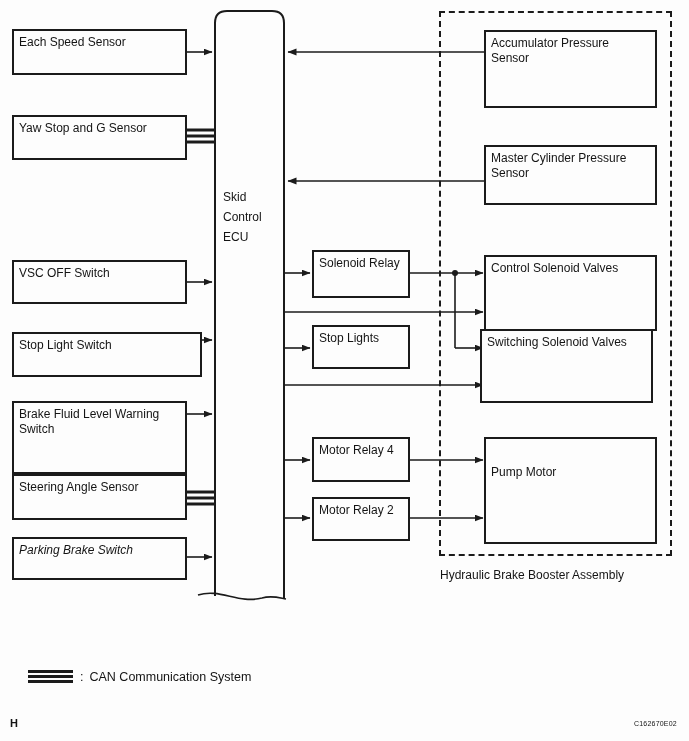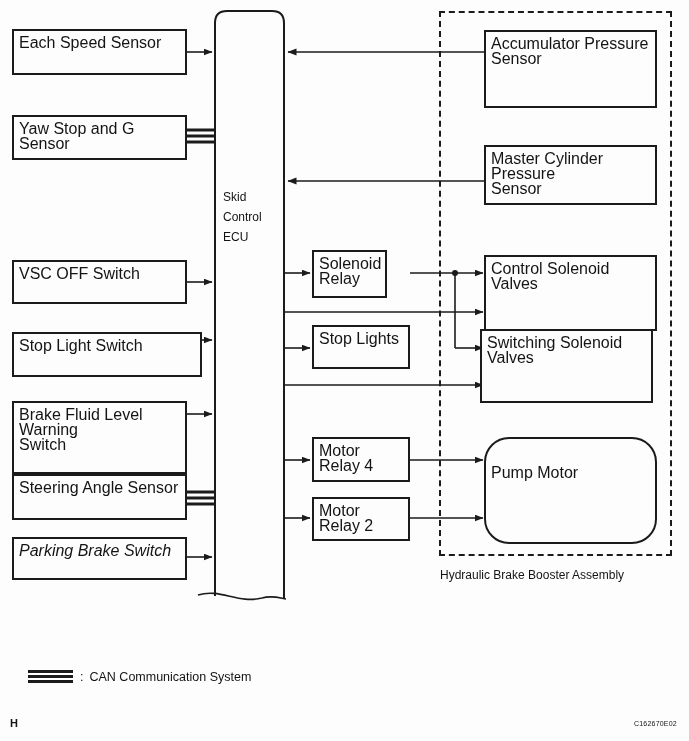--- a/index.html
+++ b/index.html
@@ -15,21 +15,21 @@
   .lines-layer {
     position: absolute;
     left: 0; top: 0;
     width: 689px; height: 741px;
   }
   .box {
     position: absolute;
     box-sizing: border-box;
     border: 2px solid #1b1b1b;
     background: #fdfdfd;
-    font-size: 16px;
+    font-size: 12px;
     line-height: 15px;
     padding: 4px 5px;
     white-space: pre-line;
   }
   .box.pad-big { padding-top: 26px; }
   .dashed-assembly {
     position: absolute;
     box-sizing: border-box;
     border: 2px dashed #1b1b1b;
     background: transparent;
@@ -123,32 +123,32 @@
   <div class="box" style="left:12px; top:332px; width:190px; height:45px;">Stop Light Switch</div>
   <div class="box" style="left:12px; top:381px; width:175px; height:73px;margin-top:20px;">Brake Fluid Level Warning
 Switch</div>
   <div class="box" style="left:12px; top:474px; width:175px; height:46px;">Steering Angle Sensor</div>
   <div class="box" style="left:12px; top:537px; width:175px; height:43px;font-style:italic;">Parking Brake Switch</div>
 
   <div class="ecu-label" style="left:223px; top:187px; width:58px;">Skid
 Control
 ECU</div>
 
-  <div class="box" style="left:312px; top:250px; width:75px; height:48px;">Solenoid Relay</div>
+  <div class="box" style="left:312px; top:250px; width:98px; height:48px;">Solenoid Relay</div>
   <div class="box" style="left:312px; top:325px; width:98px; height:44px;">Stop Lights</div>
   <div class="box" style="left:312px; top:437px; width:98px; height:45px;">Motor Relay 4</div>
   <div class="box" style="left:312px; top:497px; width:98px; height:44px;">Motor Relay 2</div>
 
   <div class="box" style="left:484px; top:30px;  width:173px; height:78px;">Accumulator Pressure
 Sensor</div>
   <div class="box" style="left:484px; top:145px; width:173px; height:60px;">Master Cylinder Pressure
 Sensor</div>
   <div class="box" style="left:484px; top:255px; width:173px; height:76px;">Control Solenoid Valves</div>
   <div class="box" style="left:480px; top:329px; width:173px; height:74px;">Switching Solenoid Valves</div>
-  <div class="box pad-big" style="left:484px; top:437px; width:173px; height:107px;border-radius:25px;">Pump Motor</div>
+  <div class="box pad-big" style="left:484px; top:437px; width:173px; height:107px;">Pump Motor</div>
 
   <div class="assembly-caption" style="left:440px; top:568px;">Hydraulic Brake Booster Assembly</div>
 
   <div class="legend" style="left:28px; top:668px;">
     <svg width="46" height="17" viewBox="0 0 46 17">
       <line x1="0" y1="3.5" x2="45" y2="3.5" stroke="#1b1b1b" stroke-width="3"></line>
       <line x1="0" y1="8.5" x2="45" y2="8.5" stroke="#1b1b1b" stroke-width="3"></line>
       <line x1="0" y1="13.5" x2="45" y2="13.5" stroke="#1b1b1b" stroke-width="3"></line>
     </svg>
     <span>:</span>

